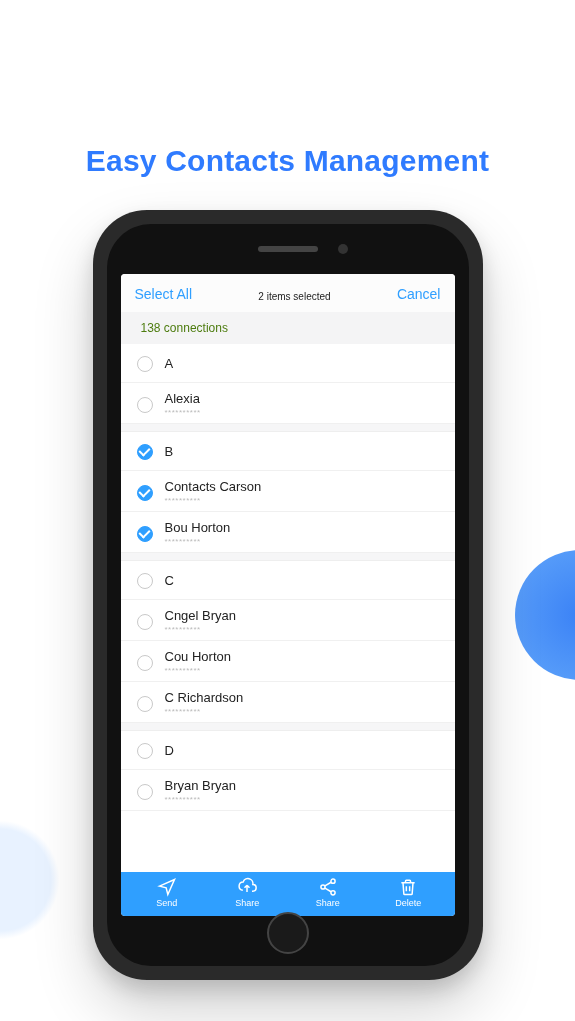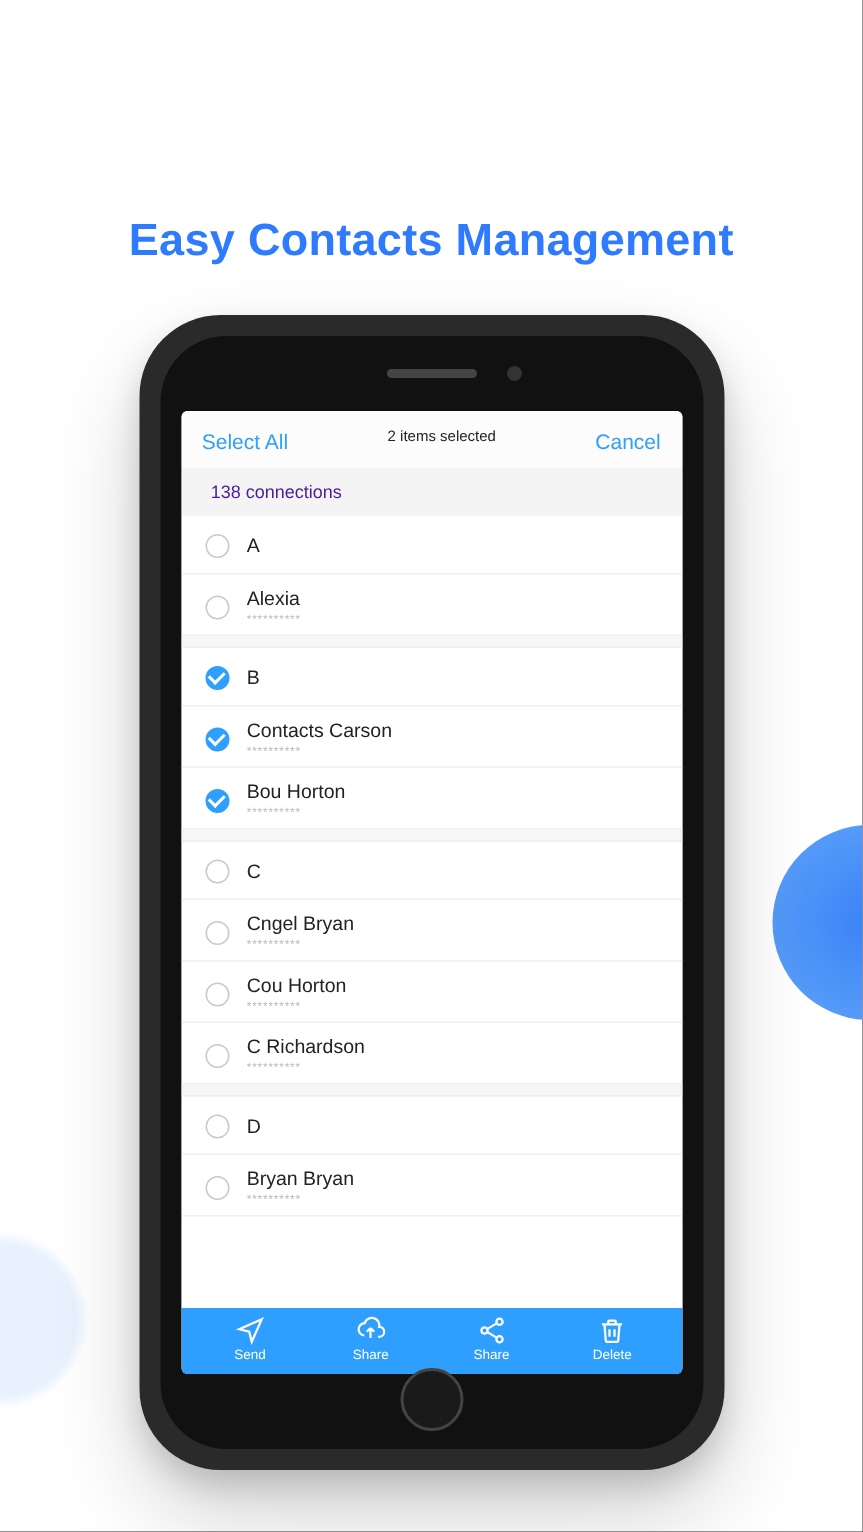--- a/index.html
+++ b/index.html
@@ -82,40 +82,40 @@
     .home-btn {
       position: absolute;
       bottom: 12px; left: 50%; transform: translateX(-50%);
       width: 42px; height: 42px;
       border: 2px solid #444;
       border-radius: 50%;
       background: #1a1a1a;
     }
     .nav-bar {
       display: flex;
-      align-items: flex-start;
+      align-items: flex-end;
       justify-content: space-between;
       padding: 12px 14px 10px;
       background: #fcfcfc;
     }
     .nav-btn {
       color: #2f9fff;
       font-size: 14px;
       font-weight: 400;
     }
     .nav-title {
       font-size: 10px;
       color: #222;
       font-weight: 400;
     }
     .subheader {
       background: #f4f4f5;
       padding: 9px 20px;
       font-size: 12px;
-      color: #4c1d95;
+      color: #4d7c0f;
     }
     .list {
       flex: 1;
       overflow: hidden;
       background: #fff;
     }
     .row {
       display: flex;
       align-items: center;
       padding: 8px 16px 6px;

